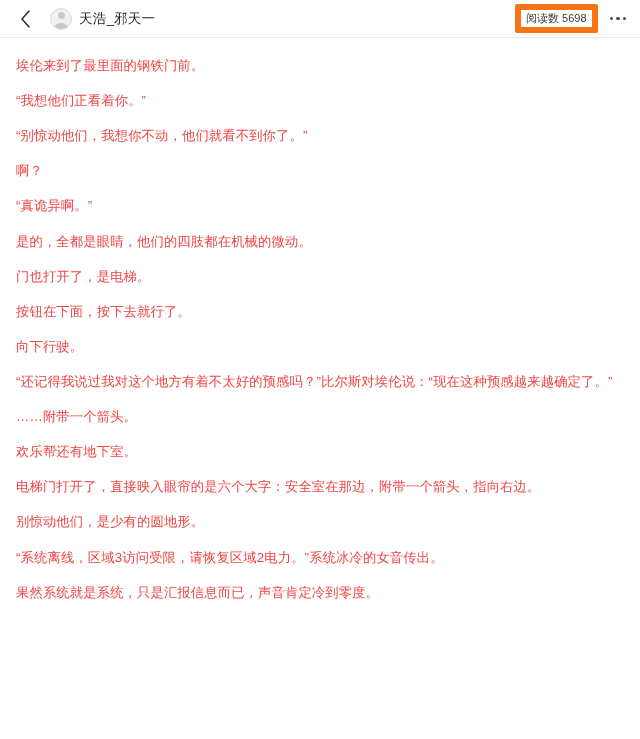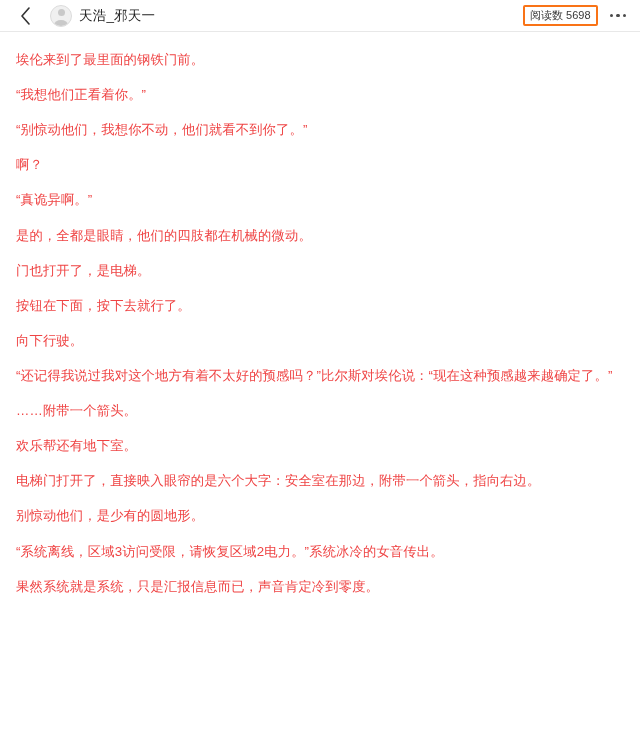--- a/index.html
+++ b/index.html
@@ -11,21 +11,21 @@
     height: 739px;
     background: #ffffff;
     font-family: "Liberation Sans", sans-serif;
     color: #000000;
     overflow: hidden;
   }
 
   
   .header {
     position: relative;
-    height: 32px;
+    height: 38px;
     display: flex;
     align-items: center;
     padding: 0 14px;
     background: #ffffff;
     border-bottom: 1px solid #e8e8e8;
     box-sizing: border-box;
   }
   .back-btn {
     width: 22px;
     height: 22px;
@@ -85,21 +85,21 @@
     white-space: nowrap;
   }
 
   .header-right {
     margin-left: auto;
     display: flex;
     align-items: center;
     gap: 12px;
   }
   .views-badge {
-    border: 2px solid #f97316;
+    border: 6px solid #f97316;
     border-radius: 2px;
     font-size: 11px;
     color: #3a3a3a;
     padding: 2px 5px;
     line-height: 1.2;
     white-space: nowrap;
   }
   .more-btn {
     display: flex;
     align-items: center;

